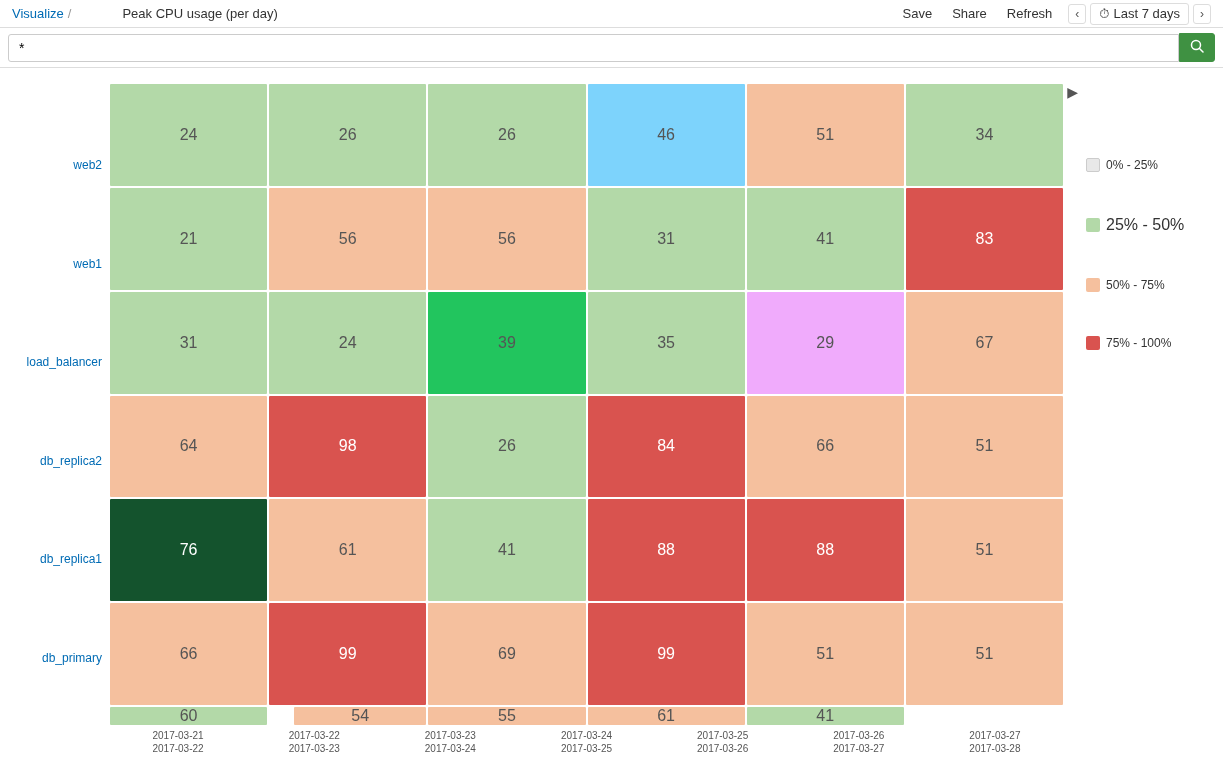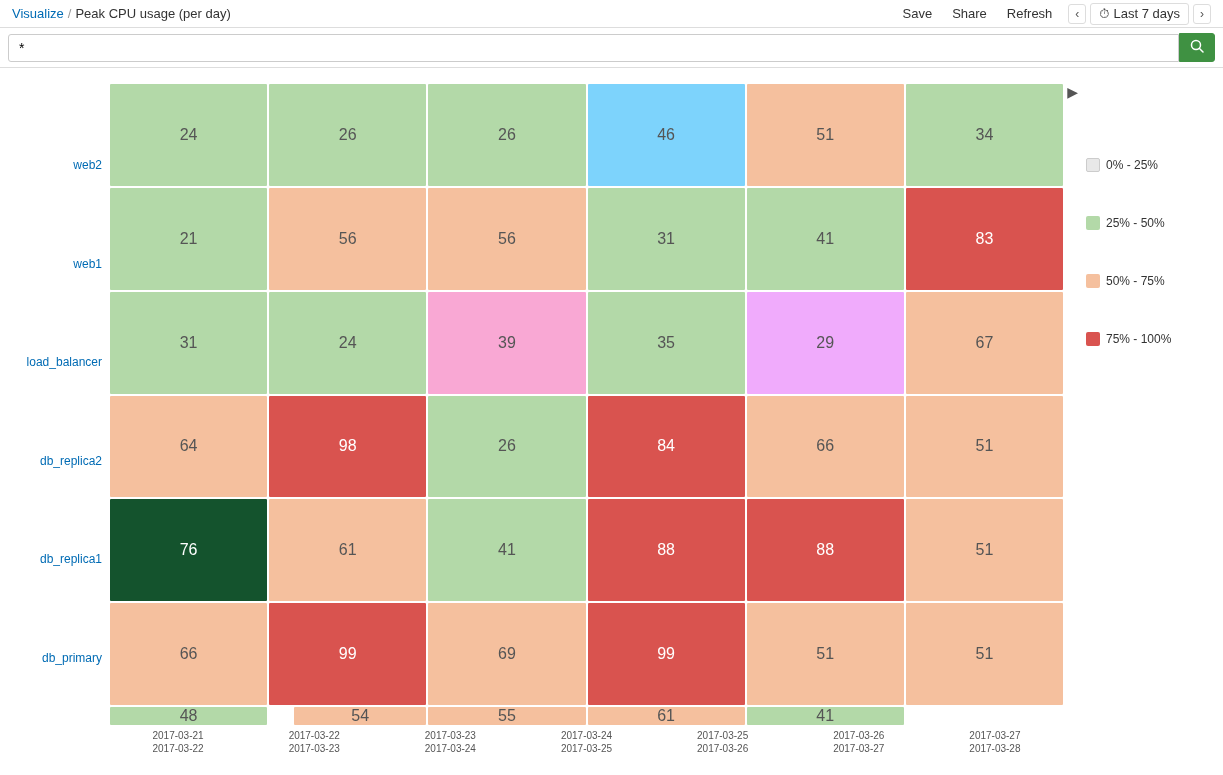--- a/index.html
+++ b/index.html
@@ -3,21 +3,21 @@
   <meta charset="utf-8">
   <style>
     * { box-sizing: border-box; margin: 0; padding: 0; }
     body { font-family: -apple-system, BlinkMacSystemFont, 'Segoe UI', Arial, sans-serif; font-size: 13px; background: #fff; color: #333; width: 1223px; height: 775px; overflow: hidden; }
 
     
     .header { display: flex; align-items: center; justify-content: space-between; height: 28px; padding: 0 12px; border-bottom: 1px solid #ddd; background: #fff; }
     .breadcrumb { display: flex; align-items: center; gap: 4px; font-size: 13px; }
     .breadcrumb-link { color: #006BB4; text-decoration: none; cursor: pointer; }
     .breadcrumb-sep { color: #999; }
-    .breadcrumb-current { color: #333; font-weight: 500; }
+    .breadcrumb-current { color: #333; font-weight: 500; margin-left: 47px; }
     .header-actions { display: flex; align-items: center; gap: 12px; }
     .header-btn { background: none; border: none; color: #333; cursor: pointer; font-size: 13px; padding: 2px 4px; }
     .time-nav { display: flex; align-items: center; gap: 4px; }
     .time-range { display: flex; align-items: center; gap: 4px; font-size: 13px; color: #333; border: 1px solid #ddd; padding: 2px 8px; border-radius: 3px; }
     .nav-arrow { background: none; border: 1px solid #ddd; border-radius: 3px; cursor: pointer; padding: 2px 6px; font-size: 12px; color: #555; }
 
     
     .search-bar { display: flex; align-items: center; height: 40px; padding: 4px 8px; border-bottom: 1px solid #ddd; background: #fff; }
     .search-input { flex: 1; border: 1px solid #ccc; padding: 5px 10px; font-size: 14px; border-radius: 3px 0 0 3px; outline: none; }
     .search-btn { background: #3f9142; border: 1px solid #3f9142; color: #fff; padding: 5px 10px; cursor: pointer; border-radius: 0 3px 3px 0; font-size: 14px; }
@@ -94,21 +94,21 @@
       <button class="toggle-arrow">▶</button>
     </div>
 
     <div class="legend" id="legend">
     <div class="legend-item">
           <div class="legend-swatch" style="background: rgb(232, 232, 232); border: 1px solid rgb(204, 204, 204);"></div>
           <span style="font-size: 12px;">0% - 25%</span>
         </div>
         <div class="legend-item">
           <div class="legend-swatch" style="background: rgb(179, 217, 168); border: none;"></div>
-          <span style="font-size: 12px;">25% - 50%</span>
+          <span style="font-size: 16px;">25% - 50%</span>
         </div>
         <div class="legend-item">
           <div class="legend-swatch" style="background: rgb(245, 192, 158); border: none;"></div>
           <span style="font-size: 12px;">50% - 75%</span>
         </div>
         <div class="legend-item">
           <div class="legend-swatch" style="background: rgb(217, 83, 79); border: none;"></div>
           <span style="font-size: 12px;">75% - 100%</span>
         </div>
       </div>
@@ -122,21 +122,21 @@
           <div class="heat-cell" style="background: rgb(245, 192, 158); color: rgb(85, 85, 85);">51</div>
           <div class="heat-cell" style="background: rgb(179, 217, 168); color: rgb(85, 85, 85);">34</div>
           <div class="heat-cell" style="background: rgb(179, 217, 168); color: rgb(85, 85, 85);">21</div>
           <div class="heat-cell" style="background: rgb(245, 192, 158); color: rgb(85, 85, 85);">56</div>
           <div class="heat-cell" style="background: rgb(245, 192, 158); color: rgb(85, 85, 85);">56</div>
           <div class="heat-cell" style="background: rgb(179, 217, 168); color: rgb(85, 85, 85);">31</div>
           <div class="heat-cell" style="background: rgb(179, 217, 168); color: rgb(85, 85, 85);">41</div>
           <div class="heat-cell" style="background: rgb(217, 83, 79); color: rgb(255, 255, 255);">83</div>
           <div class="heat-cell" style="background: rgb(179, 217, 168); color: rgb(85, 85, 85);">31</div>
           <div class="heat-cell" style="background: rgb(179, 217, 168); color: rgb(85, 85, 85);">24</div>
-          <div class="heat-cell" style="background: #f9a8d4; color: rgb(85, 85, 85);">39</div>
+          <div class="heat-cell" style="background: #22c55e; color: rgb(85, 85, 85);">39</div>
           <div class="heat-cell" style="background: rgb(179, 217, 168); color: rgb(85, 85, 85);">35</div>
           <div class="heat-cell" style="background: #f0abfc; color: rgb(85, 85, 85);">29</div>
           <div class="heat-cell" style="background: rgb(245, 192, 158); color: rgb(85, 85, 85);">67</div>
           <div class="heat-cell" style="background: rgb(245, 192, 158); color: rgb(85, 85, 85);">64</div>
           <div class="heat-cell" style="background: rgb(217, 83, 79); color: rgb(255, 255, 255);">98</div>
           <div class="heat-cell" style="background: rgb(179, 217, 168); color: rgb(85, 85, 85);">26</div>
           <div class="heat-cell" style="background: rgb(217, 83, 79); color: rgb(255, 255, 255);">84</div>
           <div class="heat-cell" style="background: rgb(245, 192, 158); color: rgb(85, 85, 85);">66</div>
           <div class="heat-cell" style="background: rgb(245, 192, 158); color: rgb(85, 85, 85);">51</div>
           <div class="heat-cell" style="background: #14532d; color: rgb(255, 255, 255);">76</div>
@@ -144,21 +144,21 @@
           <div class="heat-cell" style="background: rgb(179, 217, 168); color: rgb(85, 85, 85);">41</div>
           <div class="heat-cell" style="background: rgb(217, 83, 79); color: rgb(255, 255, 255);">88</div>
           <div class="heat-cell" style="background: rgb(217, 83, 79); color: rgb(255, 255, 255);">88</div>
           <div class="heat-cell" style="background: rgb(245, 192, 158); color: rgb(85, 85, 85);">51</div>
           <div class="heat-cell" style="background: rgb(245, 192, 158); color: rgb(85, 85, 85);">66</div>
           <div class="heat-cell" style="background: rgb(217, 83, 79); color: rgb(255, 255, 255);">99</div>
           <div class="heat-cell" style="background: rgb(245, 192, 158); color: rgb(85, 85, 85);">69</div>
           <div class="heat-cell" style="background: rgb(217, 83, 79); color: rgb(255, 255, 255);">99</div>
           <div class="heat-cell" style="background: rgb(245, 192, 158); color: rgb(85, 85, 85);">51</div>
           <div class="heat-cell" style="background: rgb(245, 192, 158); color: rgb(85, 85, 85);">51</div>
-          <div class="heat-cell" style="background: rgb(179, 217, 168); color: rgb(85, 85, 85);">48</div>
+          <div class="heat-cell" style="background: rgb(179, 217, 168); color: rgb(85, 85, 85);">60</div>
           <div class="heat-cell" style="background: rgb(245, 192, 158); color: rgb(85, 85, 85); margin-left: 25px;">54</div>
           <div class="heat-cell" style="background: rgb(245, 192, 158); color: rgb(85, 85, 85);">55</div>
           <div class="heat-cell" style="background: rgb(245, 192, 158); color: rgb(85, 85, 85);">61</div>
           <div class="heat-cell" style="background: rgb(179, 217, 168); color: rgb(85, 85, 85);">41</div>
         </div>
       <div class="bottom-section">
         <div class="x-axis" id="x-axis" style="width:100%;">
         <div class="x-label" style="white-space: pre-line;">2017-03-21
 2017-03-22</div>
             <div class="x-label" style="white-space: pre-line;">2017-03-22

